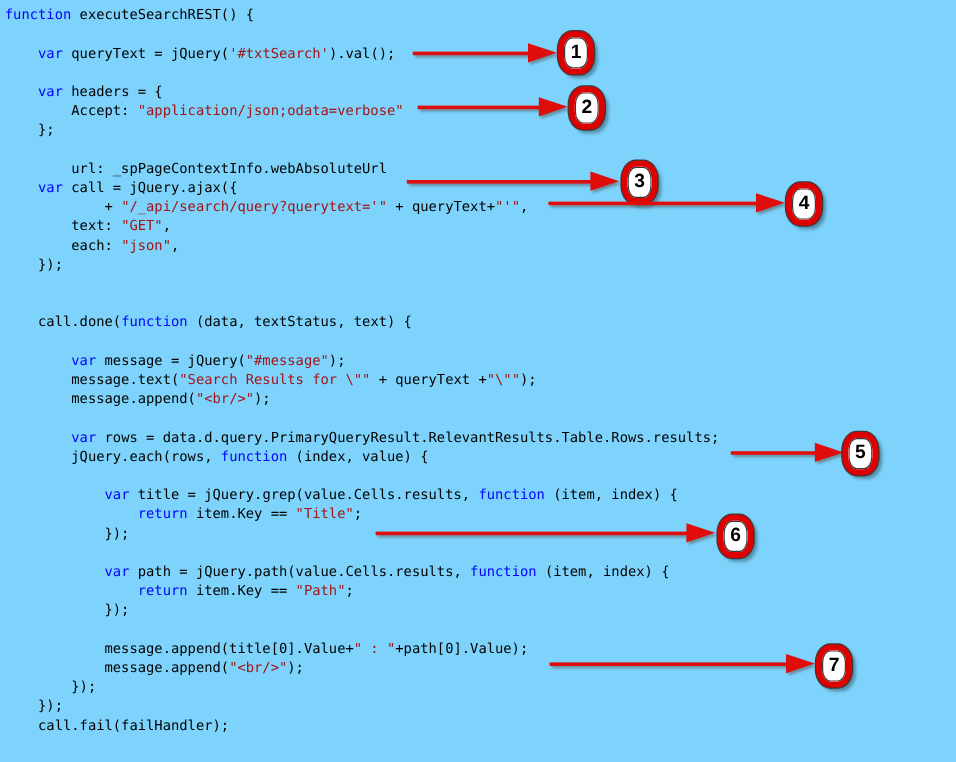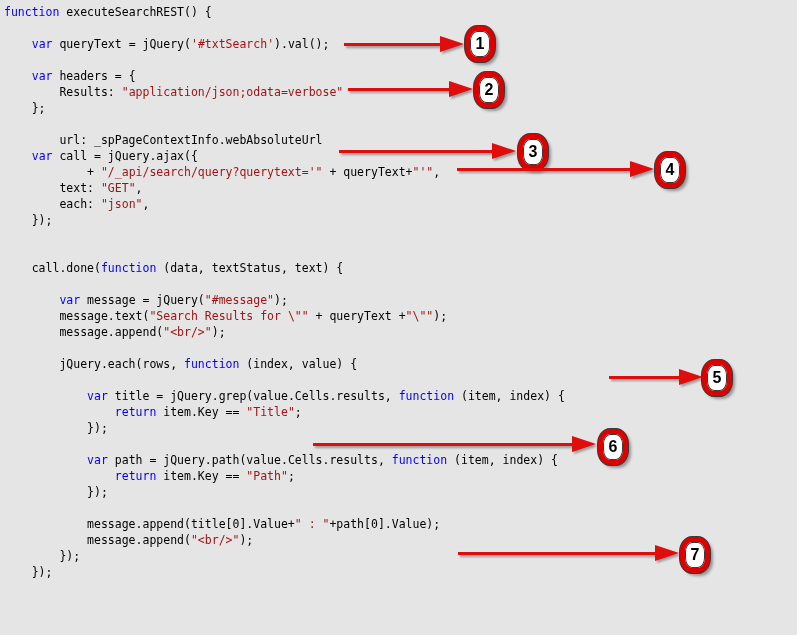--- a/index.html
+++ b/index.html
@@ -1,20 +1,20 @@
 <!DOCTYPE html>
 <html style="--keyword: #0000ff; --string: #a31515; --plain: #000000; --arrow: #e00d0d; --balloon_border: #dd0000; --balloon_fill: #ffffff; --number: #000000;"><head>
 <meta charset="utf-8">
 <style>
   html, body { margin: 0; padding: 0; background: #ffffff; }
   #screen {
     position: relative;
     width: 797px;
     height: 635px;
-    background: #e5e5e5;
+    background: #7dd3fc;
     overflow: hidden;
     font-family: "DejaVu Sans Mono", "Liberation Mono", monospace;
   }
   .code-block {
     position: absolute;
     left: 4px;
     top: 4px;
   }
   .code-line {
     height: 16px;
@@ -71,51 +71,53 @@
 </head>
 <body>
 
 <div id="screen">
   <div class="code-block">
       <div class="code-line"><span class="tok-kw">function</span><span class="tok-pl"> executeSearchREST() {</span></div>
       <div class="code-line">&nbsp;</div>
       <div class="code-line"><span class="tok-pl">    </span><span class="tok-kw">var</span><span class="tok-pl"> queryText = jQuery(</span><span class="tok-str">'#txtSearch'</span><span class="tok-pl">).val();</span></div>
       <div class="code-line">&nbsp;</div>
       <div class="code-line"><span class="tok-pl">    </span><span class="tok-kw">var</span><span class="tok-pl"> headers = {</span></div>
-      <div class="code-line"><span class="tok-pl">        Results: </span><span class="tok-str">"application/json;odata=verbose"</span></div>
+      <div class="code-line"><span class="tok-pl">        Accept: </span><span class="tok-str">"application/json;odata=verbose"</span></div>
       <div class="code-line"><span class="tok-pl">    };</span></div>
       <div class="code-line">&nbsp;</div>
       <div class="code-line"><span class="tok-pl">        url: _spPageContextInfo.webAbsoluteUrl</span></div>
       <div class="code-line"><span class="tok-pl">    </span><span class="tok-kw">var</span><span class="tok-pl"> call = jQuery.ajax({</span></div>
       <div class="code-line"><span class="tok-pl">            + </span><span class="tok-str">"/_api/search/query?querytext='"</span><span class="tok-pl"> + queryText+</span><span class="tok-str">"'"</span><span class="tok-pl">,</span></div>
       <div class="code-line"><span class="tok-pl">        text: </span><span class="tok-str">"GET"</span><span class="tok-pl">,</span></div>
       <div class="code-line"><span class="tok-pl">        each: </span><span class="tok-str">"json"</span><span class="tok-pl">,</span></div>
       <div class="code-line"><span class="tok-pl">    });</span></div>
       <div class="code-line">&nbsp;</div>
       <div class="code-line">&nbsp;</div>
       <div class="code-line"><span class="tok-pl">    call.done(</span><span class="tok-kw">function</span><span class="tok-pl"> (data, textStatus, text) {</span></div>
       <div class="code-line">&nbsp;</div>
       <div class="code-line"><span class="tok-pl">        </span><span class="tok-kw">var</span><span class="tok-pl"> message = jQuery(</span><span class="tok-str">"#message"</span><span class="tok-pl">);</span></div>
       <div class="code-line"><span class="tok-pl">        message.text(</span><span class="tok-str">"Search Results for \""</span><span class="tok-pl"> + queryText +</span><span class="tok-str">"\""</span><span class="tok-pl">);</span></div>
       <div class="code-line"><span class="tok-pl">        message.append(</span><span class="tok-str">"&lt;br/&gt;"</span><span class="tok-pl">);</span></div>
       <div class="code-line">&nbsp;</div>
+      <div class="code-line"><span class="tok-pl">        </span><span class="tok-kw">var</span><span class="tok-pl"> rows = data.d.query.PrimaryQueryResult.RelevantResults.Table.Rows.results;</span></div>
       <div class="code-line"><span class="tok-pl">        jQuery.each(rows, </span><span class="tok-kw">function</span><span class="tok-pl"> (index, value) {</span></div>
       <div class="code-line">&nbsp;</div>
       <div class="code-line"><span class="tok-pl">            </span><span class="tok-kw">var</span><span class="tok-pl"> title = jQuery.grep(value.Cells.results, </span><span class="tok-kw">function</span><span class="tok-pl"> (item, index) {</span></div>
       <div class="code-line"><span class="tok-pl">                </span><span class="tok-kw">return</span><span class="tok-pl"> item.Key == </span><span class="tok-str">"Title"</span><span class="tok-pl">;</span></div>
       <div class="code-line"><span class="tok-pl">            });</span></div>
       <div class="code-line">&nbsp;</div>
       <div class="code-line"><span class="tok-pl">            </span><span class="tok-kw">var</span><span class="tok-pl"> path = jQuery.path(value.Cells.results, </span><span class="tok-kw">function</span><span class="tok-pl"> (item, index) {</span></div>
       <div class="code-line"><span class="tok-pl">                </span><span class="tok-kw">return</span><span class="tok-pl"> item.Key == </span><span class="tok-str">"Path"</span><span class="tok-pl">;</span></div>
       <div class="code-line"><span class="tok-pl">            });</span></div>
       <div class="code-line">&nbsp;</div>
       <div class="code-line"><span class="tok-pl">            message.append(title[0].Value+</span><span class="tok-str">" : "</span><span class="tok-pl">+path[0].Value);</span></div>
       <div class="code-line"><span class="tok-pl">            message.append(</span><span class="tok-str">"&lt;br/&gt;"</span><span class="tok-pl">);</span></div>
       <div class="code-line"><span class="tok-pl">        });</span></div>
       <div class="code-line"><span class="tok-pl">    });</span></div>
+      <div class="code-line"><span class="tok-pl">    call.fail(failHandler);</span></div>
     </div>
   <div class="annotation-layer">
       <div class="arrow" style="left: 344px; top: 36px; width: 120px;">
         <div class="shaft"></div>
         <div class="head"></div>
       </div>
       <div class="balloon" style="left: 465px; top: 26px;">
         <span>1</span>
       </div>
       <div class="arrow" style="left: 348px; top: 81px; width: 125px;">

